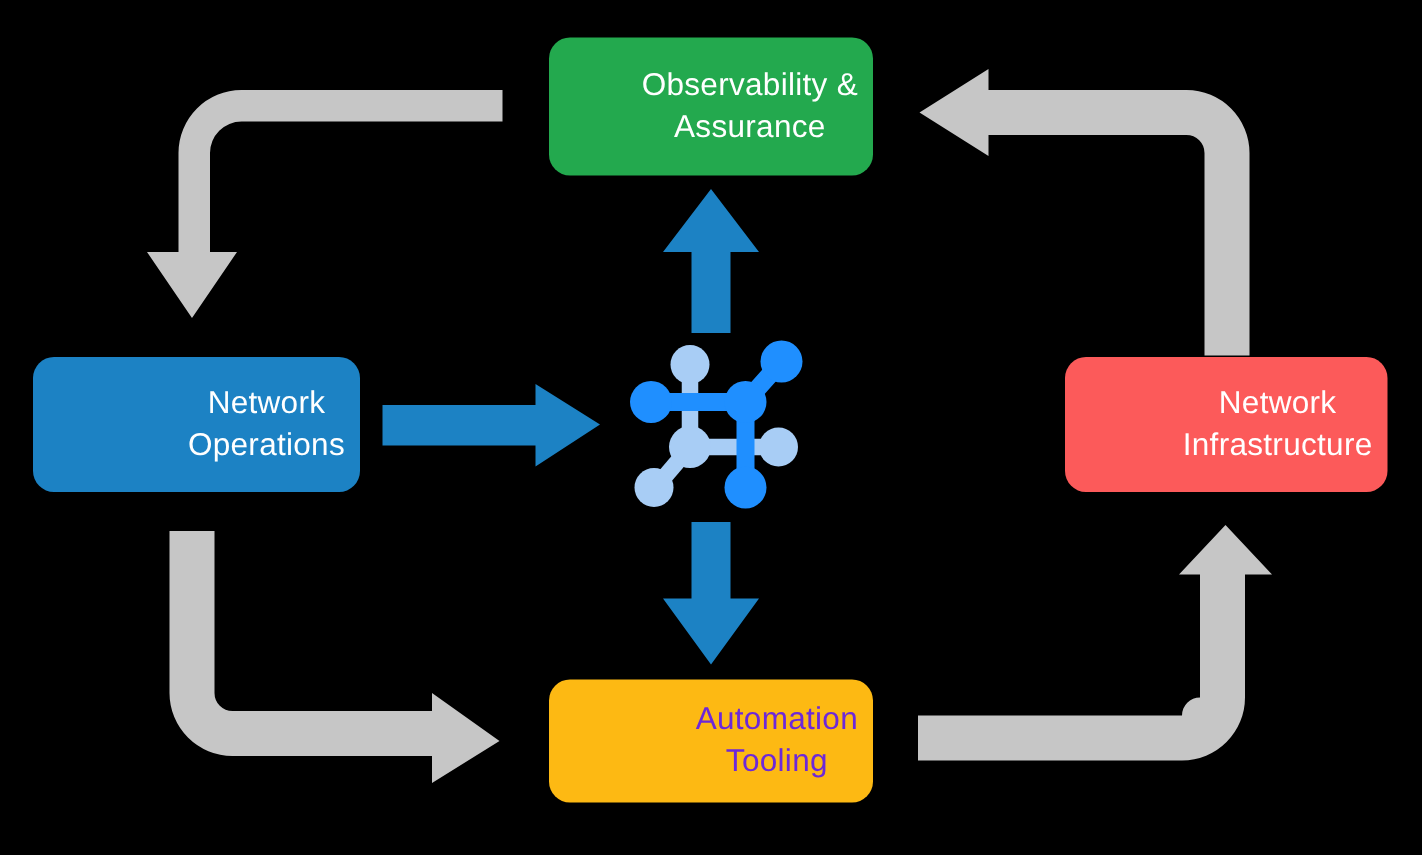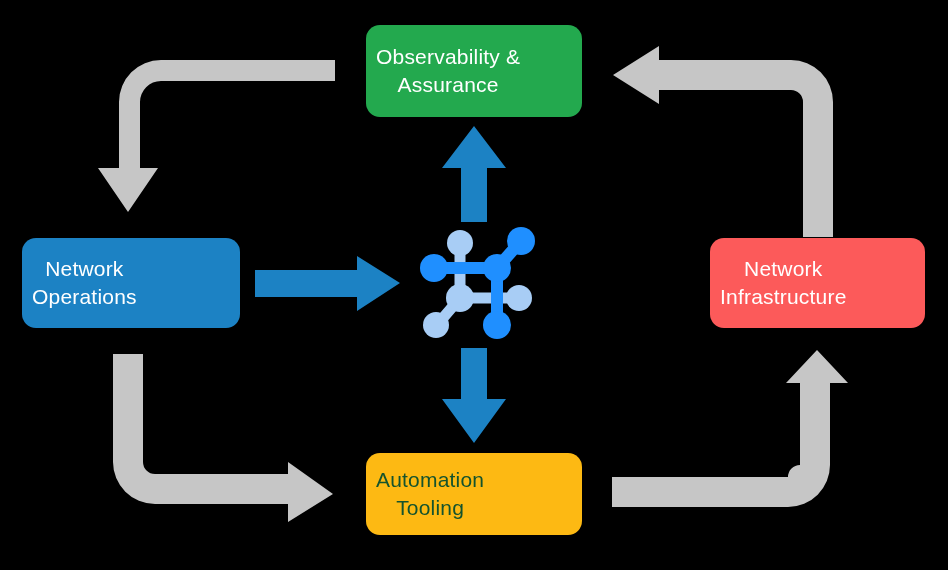--- a/index.html
+++ b/index.html
@@ -23,21 +23,21 @@
     left: 0;
     top: 0;
     width: 948px;
     height: 570px;
   }
   .node-box {
     position: absolute;
     border-radius: 14px;
     display: flex;
     align-items: center;
-    justify-content: flex-start;
+    justify-content: flex-end;
     text-align: center;
     color: #ffffff;
     font-size: 21px;
     line-height: 1.35;
     font-weight: 400;
     letter-spacing: 0.2px;
     box-sizing: border-box;
     padding: 6px 10px;
     user-select: none;
   }
@@ -173,18 +173,18 @@
   <div class="node-box" id="box-operations" style="background: rgb(28, 130, 196); color: rgb(255, 255, 255);">
     <span class="label">Network
 Operations</span>
   </div>
 
   <div class="node-box" id="box-infrastructure" style="background: rgb(252, 90, 90); color: rgb(255, 255, 255);">
     <span class="label">Network
 Infrastructure</span>
   </div>
 
-  <div class="node-box" id="box-automation" style="background: rgb(253, 185, 19); color: #14532d;">
+  <div class="node-box" id="box-automation" style="background: rgb(253, 185, 19); color: #6d28d9;">
     <span class="label">Automation
 Tooling</span>
   </div>
 
 </div>
 
 </body></html>

